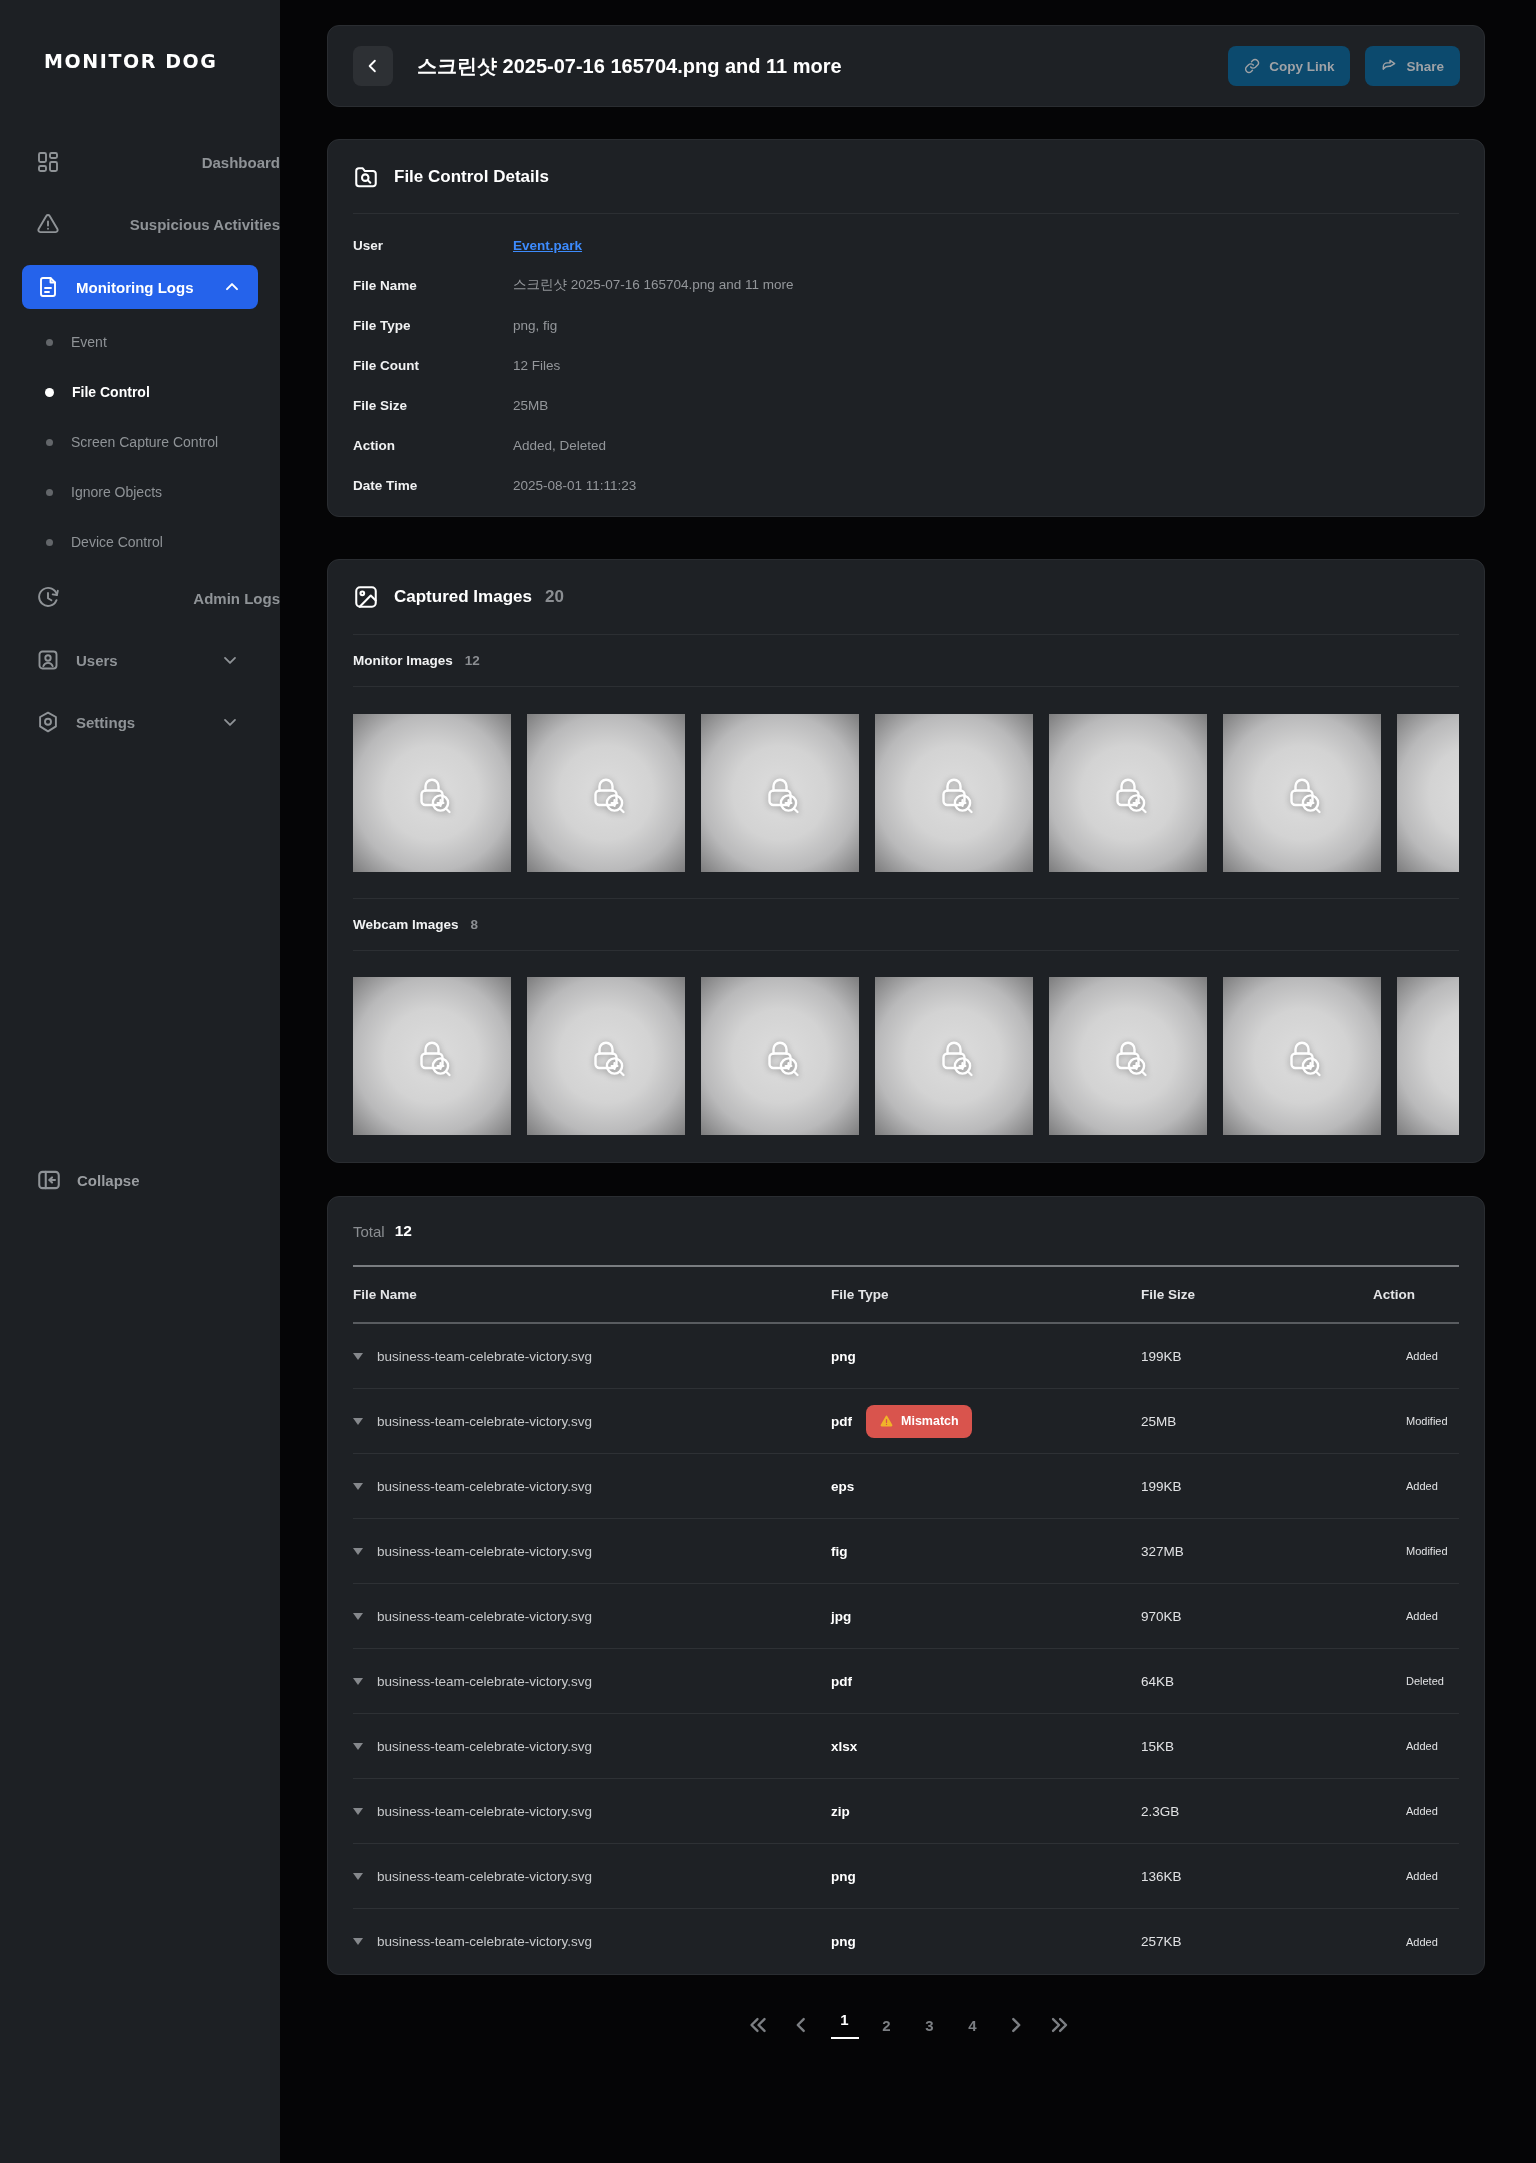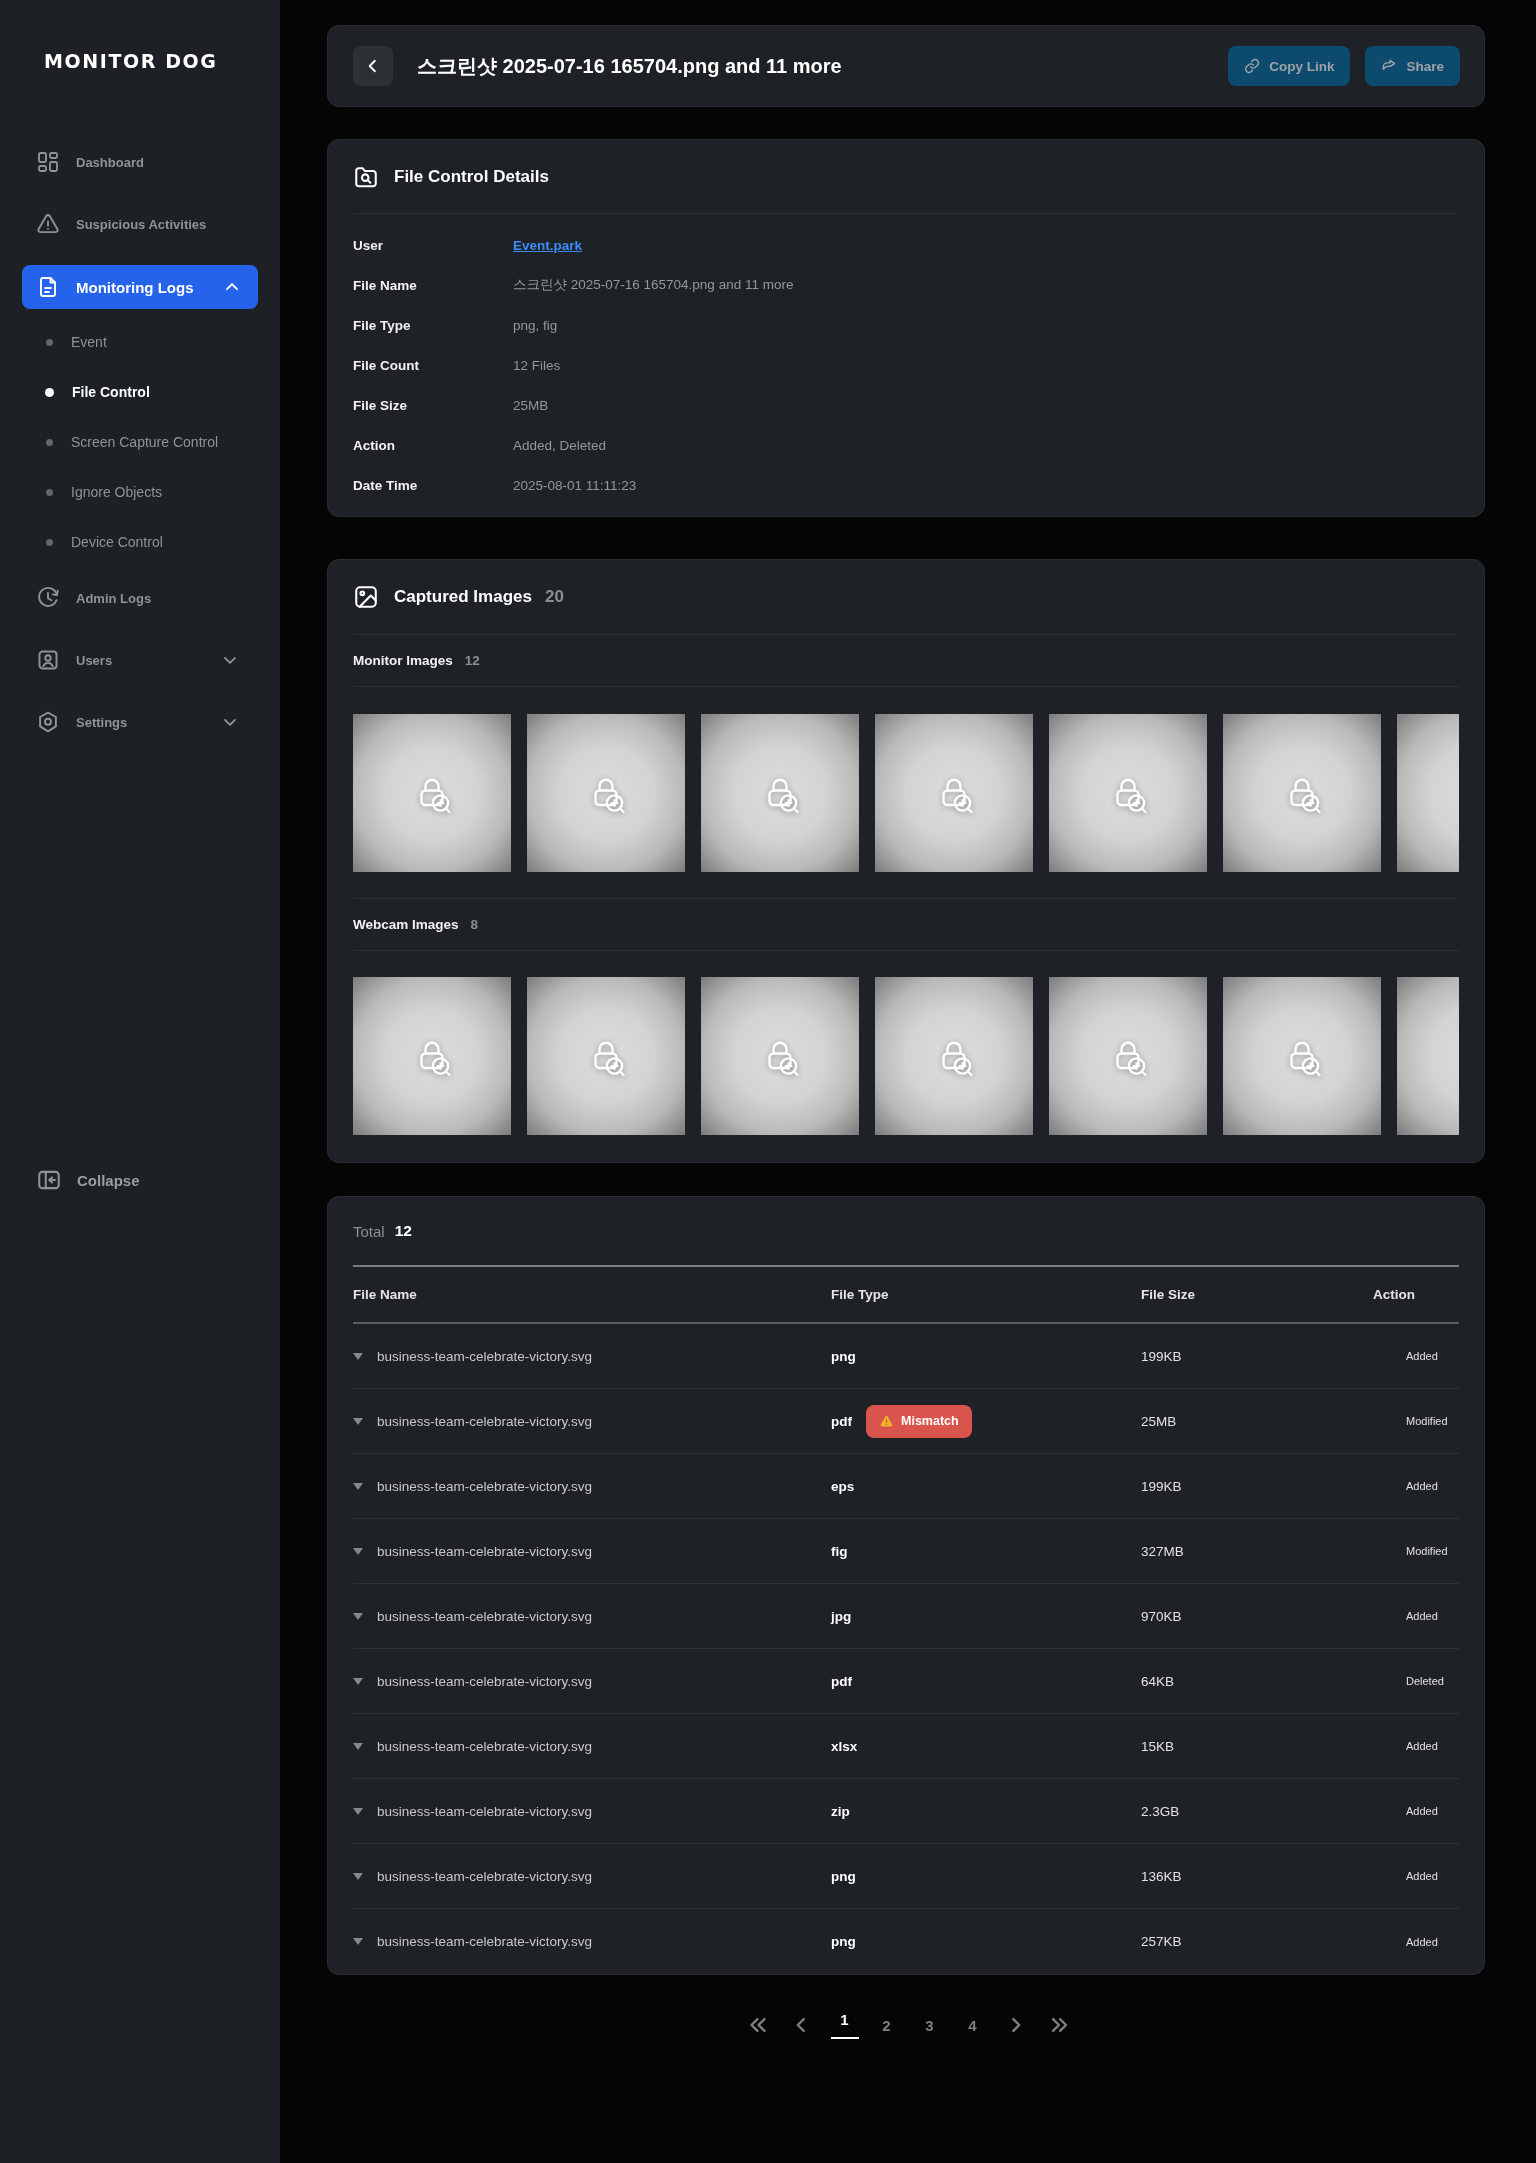--- a/index.html
+++ b/index.html
@@ -21,22 +21,23 @@
   }
   .logo {
     margin:50px 0 0 44px;
     color:#ffffff; font-weight:800; font-size:19px; letter-spacing:1.6px;
     font-family:"DejaVu Sans", sans-serif;
     white-space:nowrap;
   }
   .nav { margin-top:62px; }
   .nav-item {
     display:flex; align-items:center; gap:16px;
-    padding-left:36px; color:#8f9397; font-size:13px; font-weight:600;
+    padding-left:36px; color:#8f9397; font-size:15px; font-weight:600;
     cursor:pointer;
+    justify-content:space-between;
   }
   .nav-item .ic { width:24px; height:24px; color:#8f9397; flex:0 0 24px; }
   .nav-item.h56 { height:56px; }
   .nav-item.h68 { height:68px; }
   .nav-item.h62 { height:62px; }
   .nav-pill {
     margin:7px 22px 0 22px; height:44px; border-radius:8px;
     background:#2563eb; color:#ffffff;
     display:flex; align-items:center; gap:16px; padding:0 16px 0 14px;
     font-size:15px; font-weight:700; cursor:pointer;

